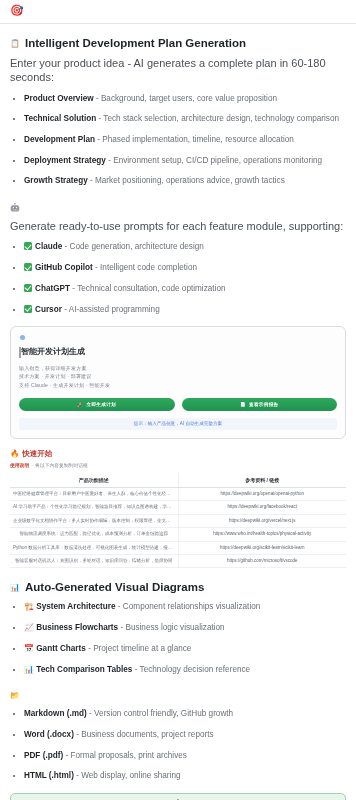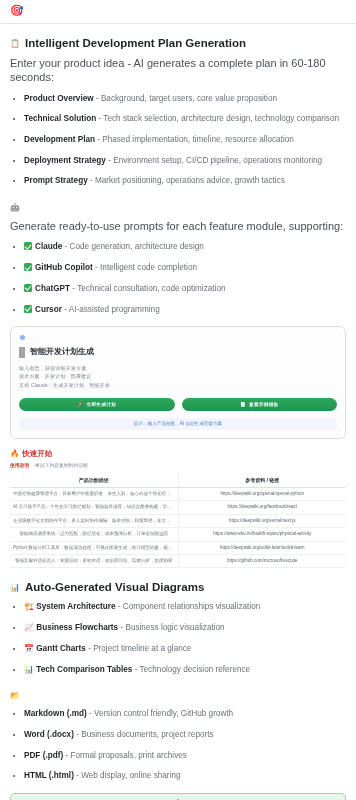--- a/index.html
+++ b/index.html
@@ -64,21 +64,21 @@
     border: 1px solid #d8dee4; border-radius: 6px;
     background: #fdfdfe; overflow: hidden;
   }
   .shot-inner { padding: 7px 8px 8px 8px; }
   .shot-dot {
     width: 5px; height: 5px; border-radius: 50%;
     background: #8ab4f8; margin: 1px 0 7px 1px;
   }
   .shot-title {
     font-size: 8px; font-weight: 700; color: #2b3137;
-    border-left: 6px solid #a3a3a3; padding-left: 5px;
+    border-left: 2px solid #a3a3a3; 
     line-height: 1.3; margin-bottom: 6px;
   }
   .shot-line {
     font-size: 5px; color: #7c838b; line-height: 1.75;
     letter-spacing: .2px; white-space: nowrap; overflow: hidden;
   }
   .shot-btns { display: flex; gap: 7px; margin-top: 8px; }
   .shot-btn {
     flex: 1; height: 13px; border-radius: 7px;
     background: linear-gradient(180deg,#2fa85c 0%,#1f9350 100%);
@@ -156,21 +156,21 @@
     <h2 class="sec-h2">
       <span class="mini-emoji">📋</span>
       <span>Intelligent Development Plan Generation</span>
     </h2>
     <p class="lead">Enter your product idea - AI generates a complete plan in 60-180 seconds:</p>
     <ul class="feat">
       <li><b>Product Overview</b> <span class="dash">- Background, target users, core value proposition</span></li>
       <li><b>Technical Solution</b> <span class="dash">- Tech stack selection, architecture design, technology comparison</span></li>
       <li><b>Development Plan</b> <span class="dash">- Phased implementation, timeline, resource allocation</span></li>
       <li><b>Deployment Strategy</b> <span class="dash">- Environment setup, CI/CD pipeline, operations monitoring</span></li>
-      <li><b>Prompt Strategy</b> <span class="dash">- Market positioning, operations advice, growth tactics</span></li>
+      <li><b>Growth Strategy</b> <span class="dash">- Market positioning, operations advice, growth tactics</span></li>
     </ul>
   </div>
 
   <div class="block">
     <h2 class="sec-h2">
       <span class="mini-emoji">🤖</span>
     </h2>
     <p class="lead">Generate ready-to-use prompts for each feature module, supporting:</p>
     <ul class="feat">
       <li><span class="chk"></span><b>Claude</b> <span class="dash">- Code generation, architecture design</span></li>

